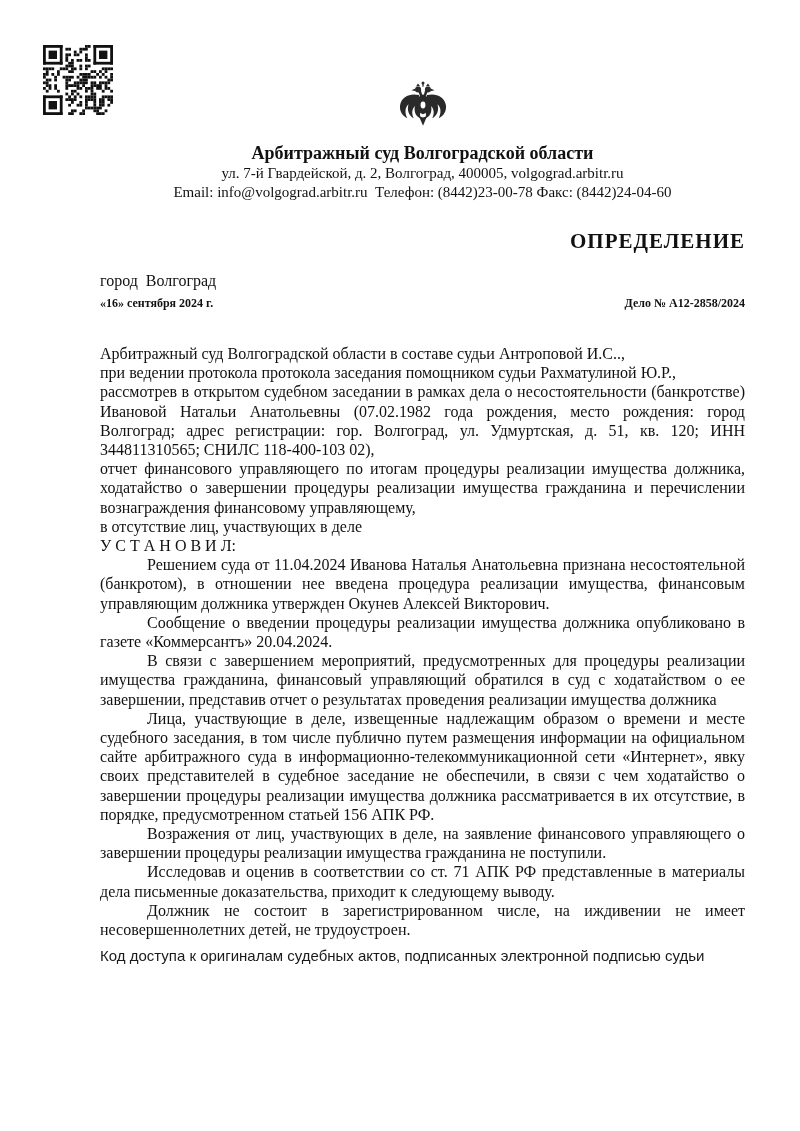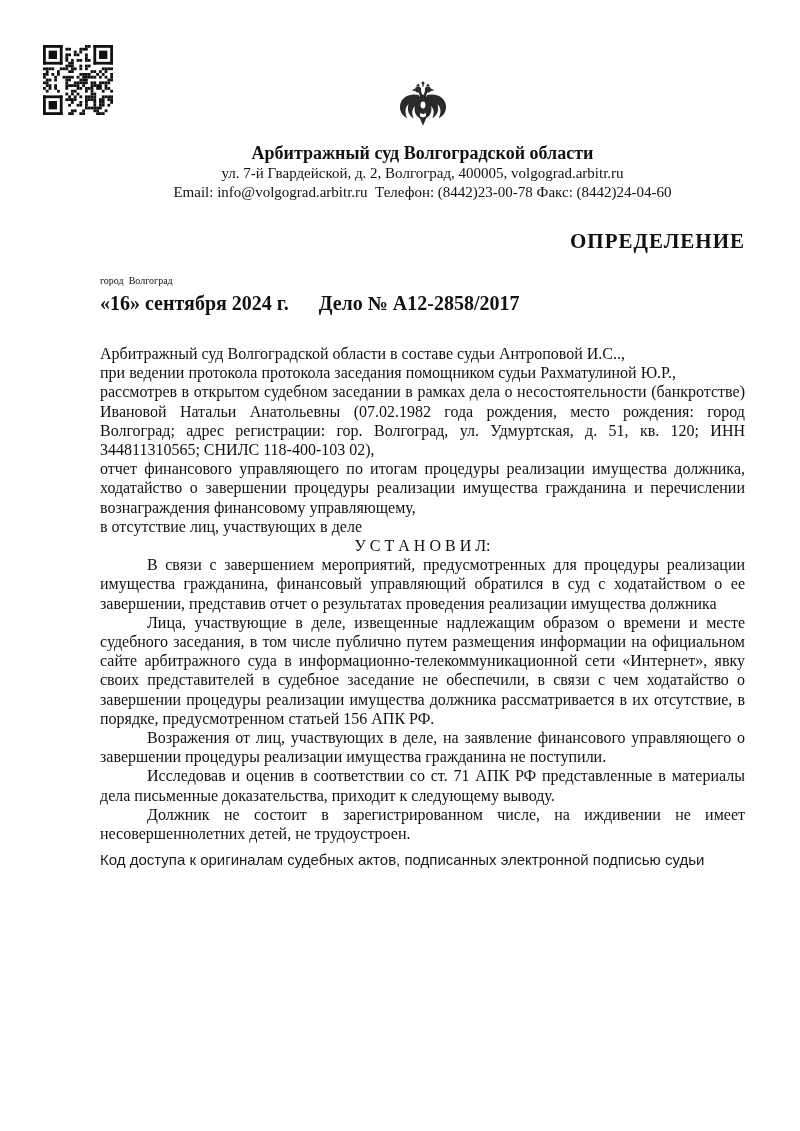--- a/index.html
+++ b/index.html
@@ -11,26 +11,26 @@
     font-family:"Liberation Serif", serif;
     overflow:hidden;
   }
   .qr{position:absolute;left:43px;top:45px;width:70px;height:70px;}
   .content{position:absolute;left:100px;top:0;width:645px;}
   .header{text-align:center;margin-top:80px;}
   .emblem{display:block;margin:0 auto 4px auto;width:60px;height:58px;}
   .court-name{font-weight:bold;font-size:18px;line-height:22px;}
   .addr-line{font-size:15px;line-height:19px;white-space:pre-wrap;}
   .doc-title{text-align:right;font-weight:bold;font-size:21px;letter-spacing:1px;margin-top:27px;line-height:25px;}
-  .city-line{font-size:10px;line-height:20px;margin-top:17px;white-space:pre-wrap;}
-  .date-row{display:flex;justify-content:flex-start;font-weight:bold;font-size:20px;line-height:20px;margin-top:2px;gap:30px;}
+  .city-line{font-size:16px;line-height:20px;margin-top:17px;white-space:pre-wrap;}
+  .date-row{display:flex;justify-content:space-between;font-weight:bold;font-size:12px;line-height:20px;margin-top:2px;gap:30px;}
   .body-text{margin-top:31px;font-size:16px;line-height:19.2px;text-align:justify;}
   .body-text p{margin:0;}
   .body-text p.indent{text-indent:47px;}
-  .resolution-heading{text-align:center;font-size:16px;line-height:19.2px;margin:0;}
+  .resolution-heading{text-align:left;font-size:16px;line-height:19.2px;margin:0;}
   .footer-note{
     font-family:"Liberation Sans", sans-serif;
     font-size:15px;line-height:17px;color:#1a1a1a;margin-top:8px;
   }
 </style>
 </head>
 <body>
 
 <div class="page">
 
@@ -281,33 +281,35 @@
       <div class="court-name">Арбитражный суд Волгоградской области</div>
       <div class="addr-line">ул. 7-й Гвардейской, д. 2, Волгоград, 400005, volgograd.arbitr.ru</div>
       <div class="addr-line">Email: info@volgograd.arbitr.ru  Телефон: (8442)23-00-78 Факс: (8442)24-04-60</div>
     </div>
 
     <div class="doc-title">ОПРЕДЕЛЕНИЕ</div>
 
     <div class="city-line">город  Волгоград</div>
     <div class="date-row">
       <span>«16» сентября 2024 г.</span>
-      <span>Дело № А12-2858/2017</span>
+      <span>Дело № А12-2858/2024</span>
     </div>
 
     <div class="body-text">
       <div>
           <p>Арбитражный суд Волгоградской области в составе судьи  Антроповой И.С..,</p>
           <p>при ведении протокола протокола заседания помощником судьи Рахматулиной Ю.Р.,</p>
           <p>рассмотрев в открытом судебном заседании в рамках дела о несостоятельности (банкротстве) Ивановой Натальи Анатольевны (07.02.1982 года рождения, место рождения: город Волгоград; адрес регистрации: гор. Волгоград, ул. Удмуртская, д. 51, кв. 120; ИНН 344811310565; СНИЛС 118-400-103 02),</p>
           <p>отчет финансового управляющего по итогам процедуры реализации имущества должника, ходатайство о завершении процедуры реализации имущества гражданина и перечислении вознаграждения финансовому управляющему,</p>
           <p>в отсутствие  лиц, участвующих в деле</p>
         </div>
       <p class="resolution-heading">У С Т А Н О В И Л:</p>
       <div>
+          <p class="indent">Решением суда от 11.04.2024 Иванова Наталья Анатольевна признана несостоятельной (банкротом), в отношении нее введена процедура реализации имущества, финансовым управляющим должника утвержден Окунев Алексей Викторович.</p>
+          <p class="indent">Сообщение о введении процедуры реализации имущества должника опубликовано в газете «Коммерсантъ» 20.04.2024.</p>
           <p class="indent">В связи с завершением мероприятий, предусмотренных для процедуры реализации имущества гражданина, финансовый управляющий обратился в суд с ходатайством о ее завершении, представив отчет о результатах проведения реализации имущества должника</p>
           <p class="indent">Лица, участвующие в деле, извещенные надлежащим образом о времени и месте судебного заседания, в том числе публично путем размещения информации на официальном сайте арбитражного суда в информационно-телекоммуникационной сети «Интернет», явку своих представителей в судебное заседание не обеспечили, в связи с чем ходатайство о завершении процедуры реализации имущества должника рассматривается в их отсутствие, в порядке, предусмотренном статьей 156 АПК РФ.</p>
           <p class="indent">Возражения от лиц, участвующих в деле, на заявление финансового управляющего о завершении процедуры реализации имущества гражданина не поступили.</p>
           <p class="indent">Исследовав и оценив в соответствии со ст. 71 АПК РФ представленные в материалы дела письменные доказательства, приходит к следующему выводу.</p>
           <p class="indent">Должник не состоит в зарегистрированном числе, на иждивении не имеет несовершеннолетних  детей, не трудоустроен.</p>
         </div>
       <div class="footer-note">Код доступа к оригиналам судебных актов, подписанных электронной подписью судьи</div>
     </div>
 
   </div>

